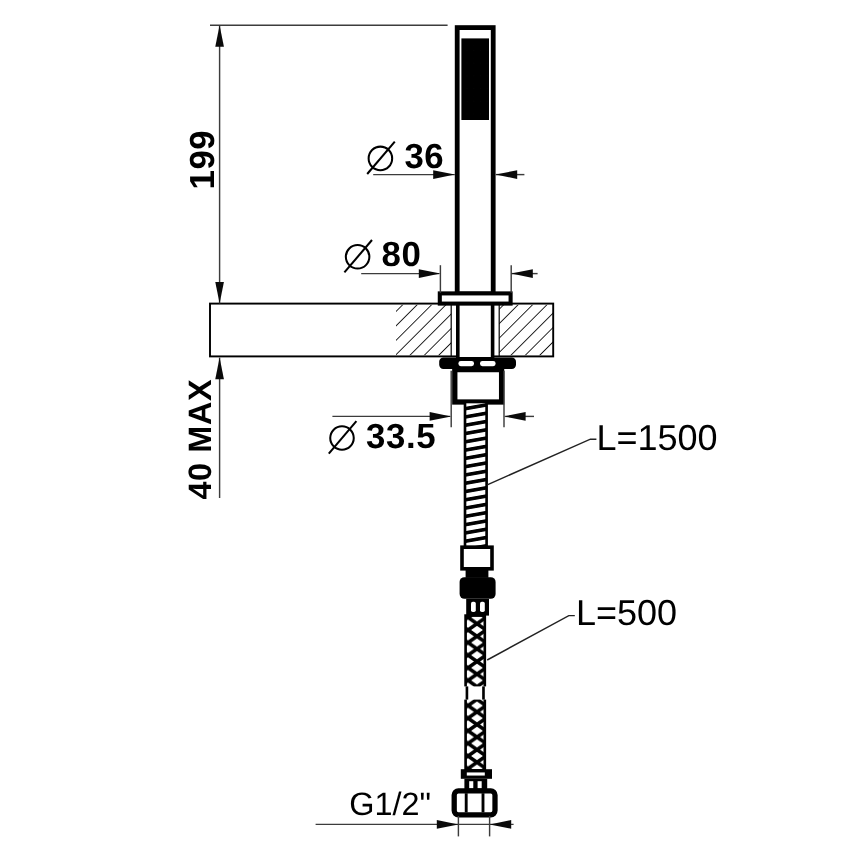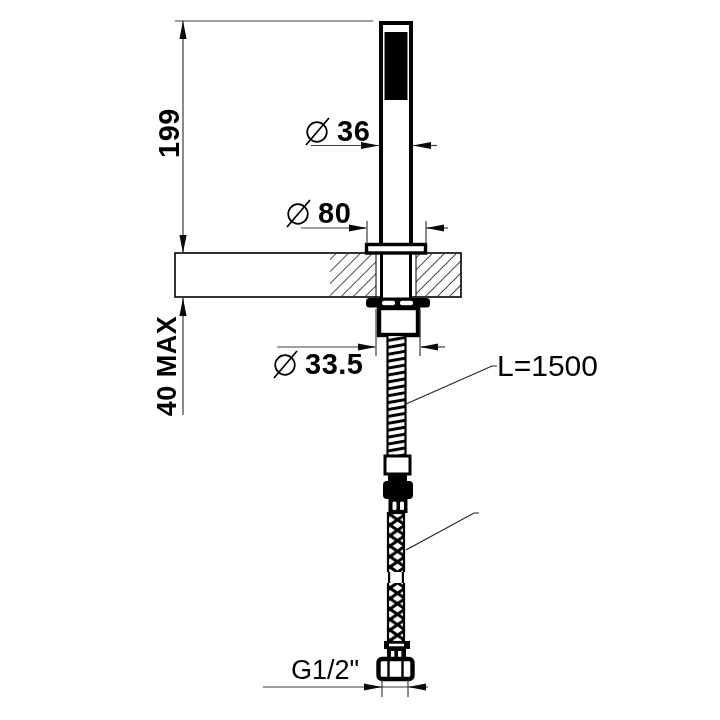--- a/index.html
+++ b/index.html
@@ -206,16 +206,17 @@
   <div class="lbl dia-label" style="left:271px; top:312px;margin-top:33px;">
     <svg class="dia-sym" width="30" height="38" viewBox="0 0 30 38" aria-label="Ø">
       <circle cx="14" cy="20" r="9.8" fill="none" stroke="#000" stroke-width="1.7"></circle>
       <line x1="3" y1="33" x2="26" y2="6" stroke="#000" stroke-width="1.7"></line>
     </svg>
     <span class="dim-num">33.5</span>
   </div>
 
   <div class="lbl len-label" style="left:497px; top:351px; height:30px; line-height:30px;">L=1500</div>
 
+  <div class="lbl len-label" style="left:480px; top:497px; height:30px; line-height:30px;">L=500</div>
 
   <div class="lbl thread-label" style="left:291px; top:656px; height:28px; line-height:28px;">G1/2"</div>
 
 </div>
 
 </body></html>

